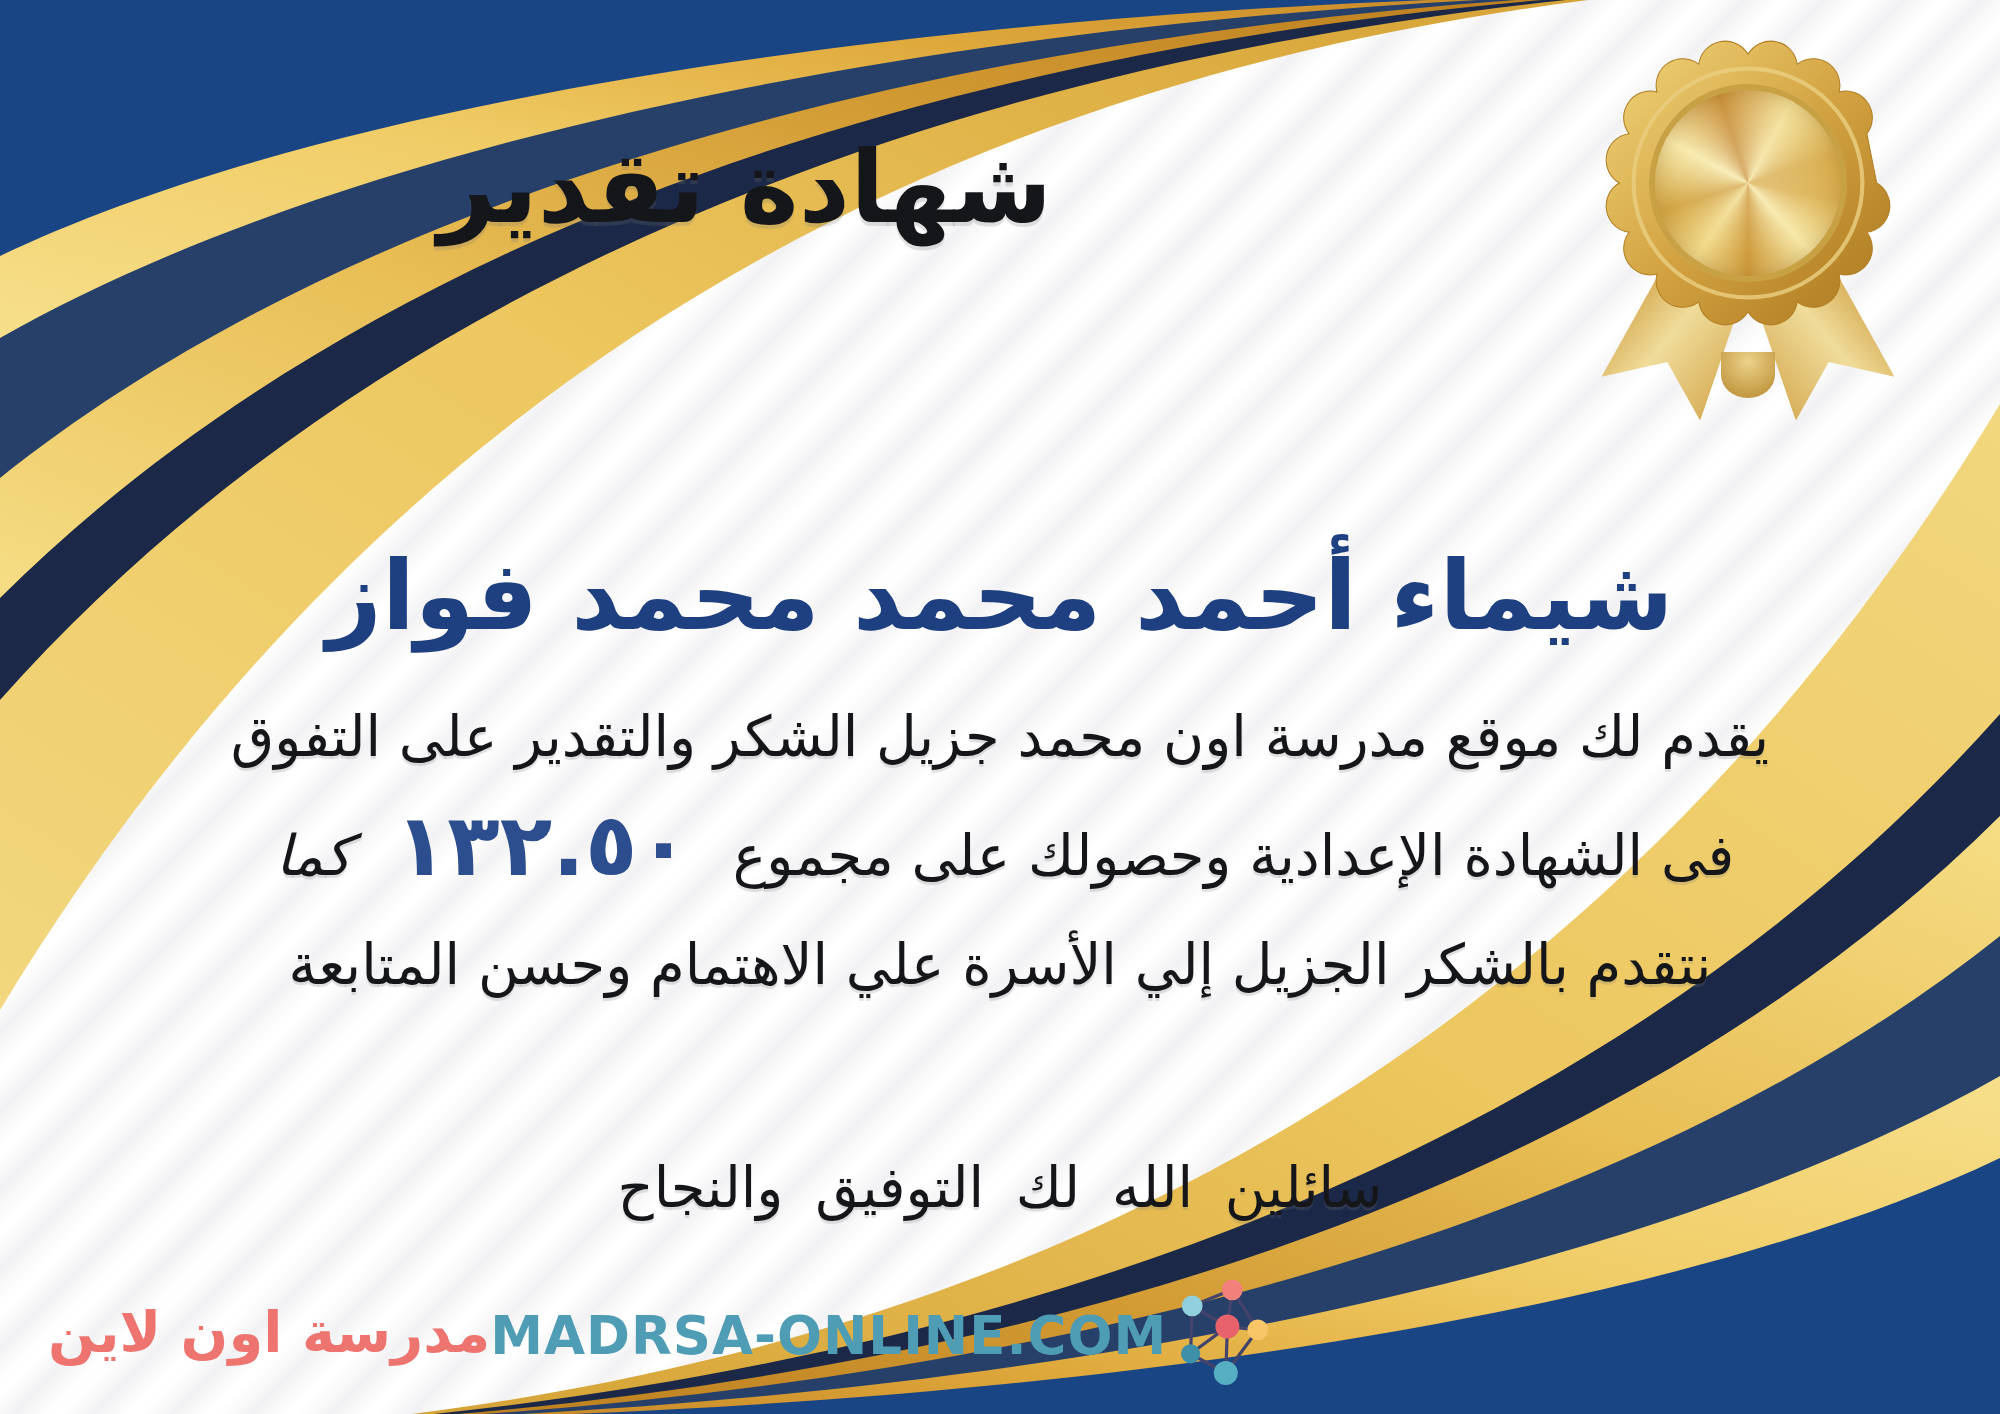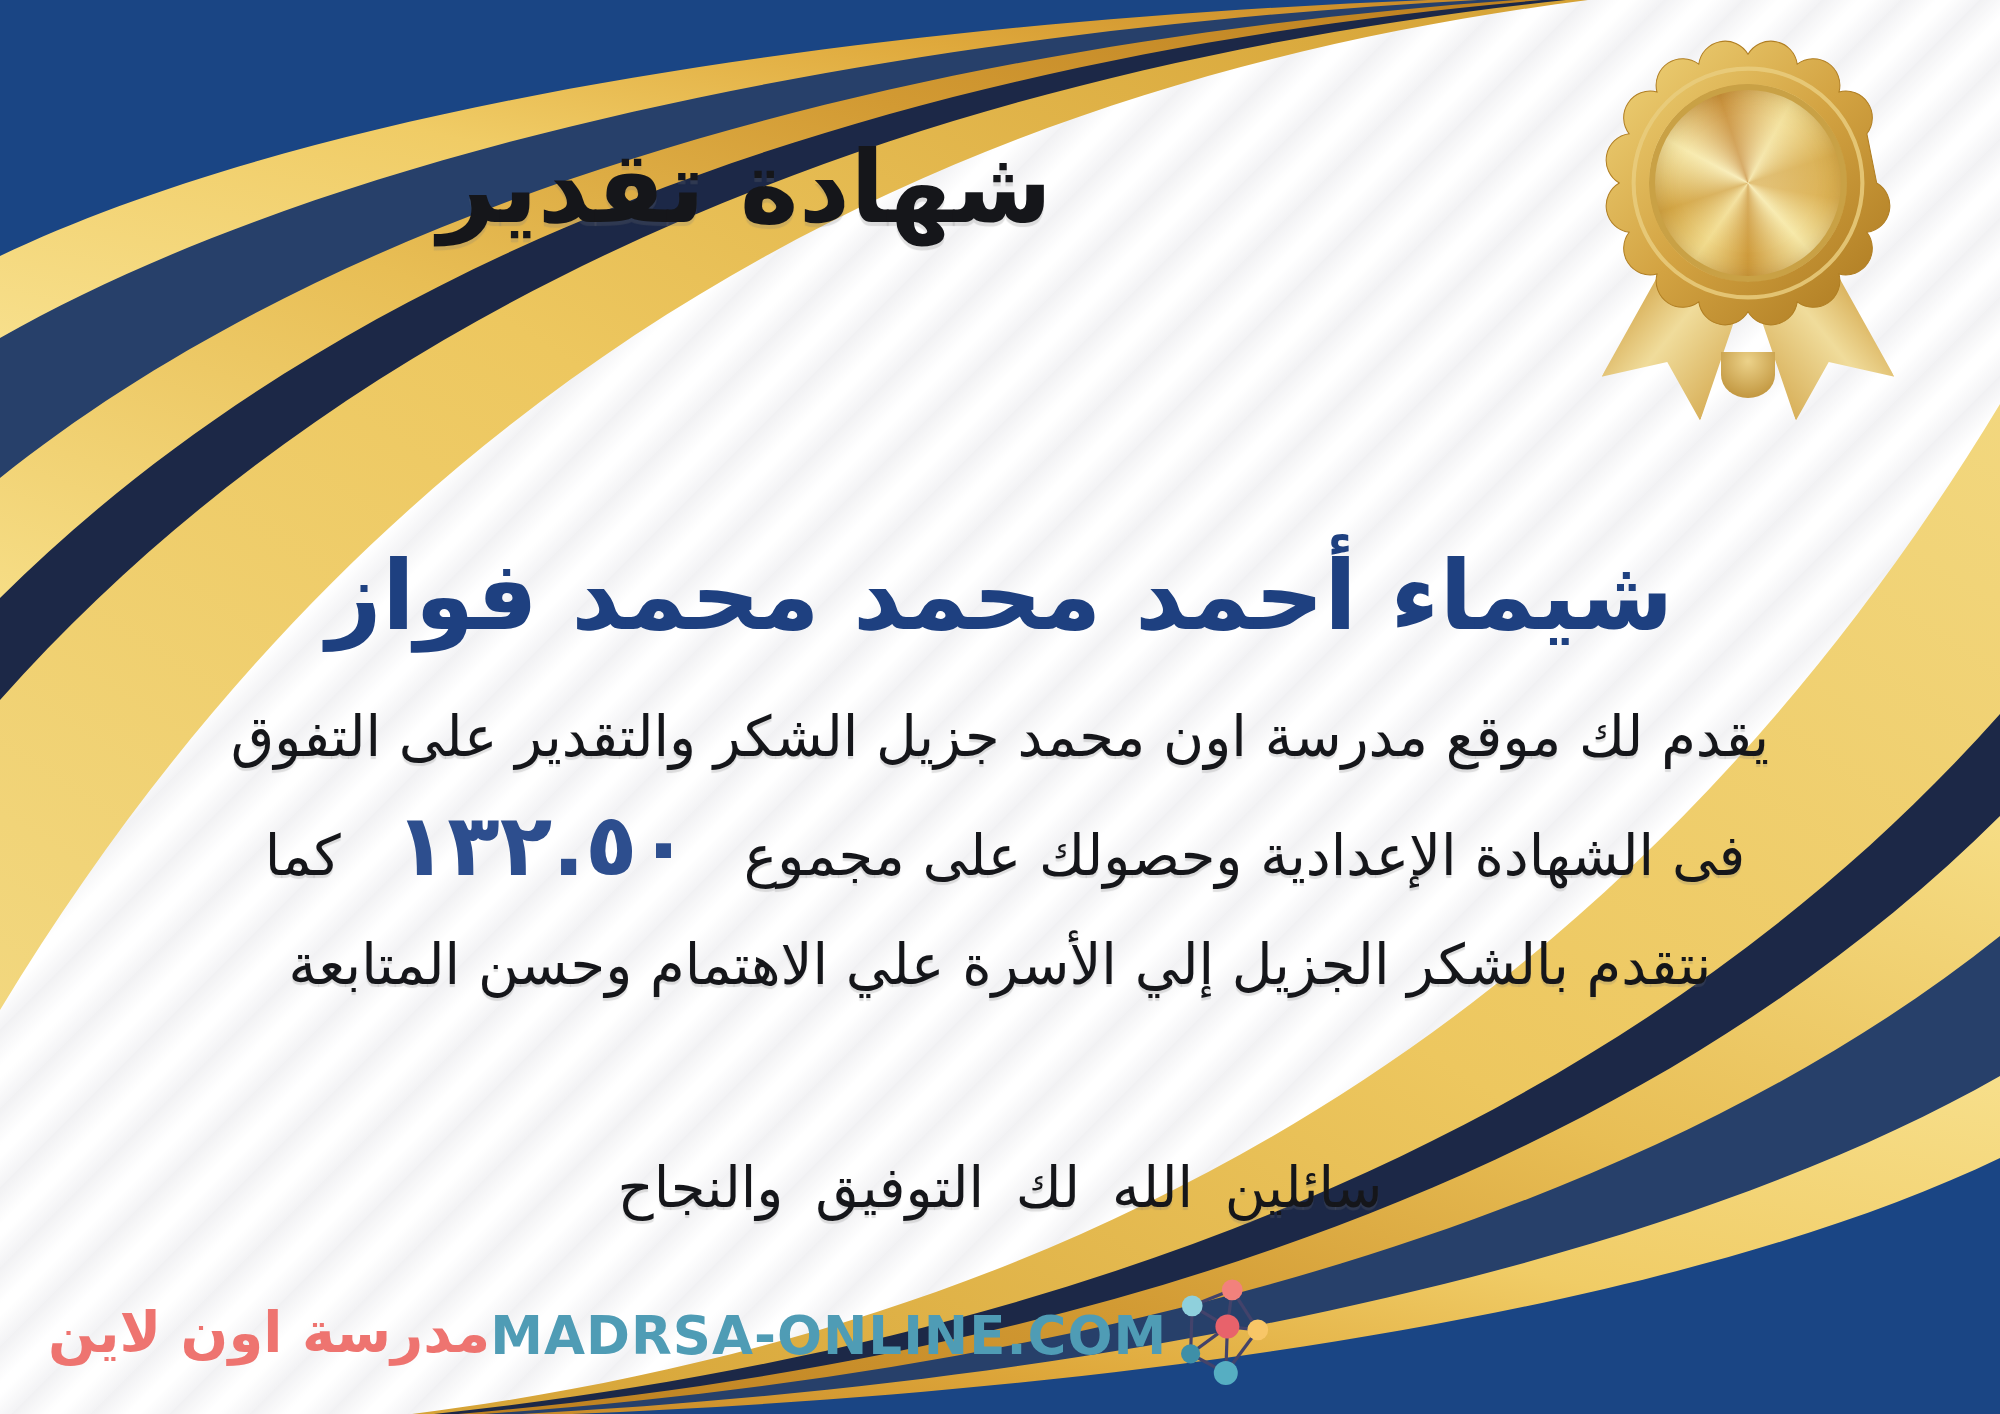--- a/index.html
+++ b/index.html
@@ -35,23 +35,23 @@
     box-shadow:inset 0 0 0 6px #c9a145, inset 0 0 26px rgba(130,85,20,.45);}
   
   .title{position:absolute;top:105px;left:0;width:1490px;text-align:center;
     direction:rtl;font-size:100px;font-weight:bold;color:#15161a;
     text-shadow:0 4px 1px rgba(120,120,120,.22);margin-top:24px;}
   .name{position:absolute;top:540px;left:0;right:0;text-align:center;
     direction:rtl;font-size:96px;font-weight:bold;color:#1e4080;}
   .body-text{position:absolute;top:682px;left:45px;right:45px;text-align:center;direction:rtl;
     font-size:56px;color:#15161a;text-shadow:0 3px 1px rgba(120,120,120,.22);}
   .body-text p{margin:0;line-height:109px;}
-  .score{font-size:86px;font-weight:bold;color:#2d4e8e;margin:0 54px;
+  .score{font-size:86px;font-weight:bold;color:#2d4e8e;margin:0 43px;
     letter-spacing:2px;text-shadow:none;}
-  .after-score{margin-left:10px;}
+  .after-score{margin-left:10px;font-style:italic;}
   .closing{position:absolute;top:1133px;left:45px;right:45px;text-align:center;direction:rtl;
     font-size:56px;color:#15161a;line-height:109px;
     text-shadow:0 3px 1px rgba(120,120,120,.22);word-spacing:14px;}
   
   .logo{position:absolute;left:48px;bottom:10px;display:flex;align-items:center;gap:14px;
     flex-direction:row;}
   .logo-textcol{display:flex;flex-direction:row;align-items:flex-end;}
   .logo-arabic{direction:rtl;font-size:56px;font-weight:bold;color:#ee7470;line-height:1.15;}
   .logo-web{font-size:53px;font-weight:bold;color:#4f9cb5;letter-spacing:1px;line-height:1.1;}
 </style>

